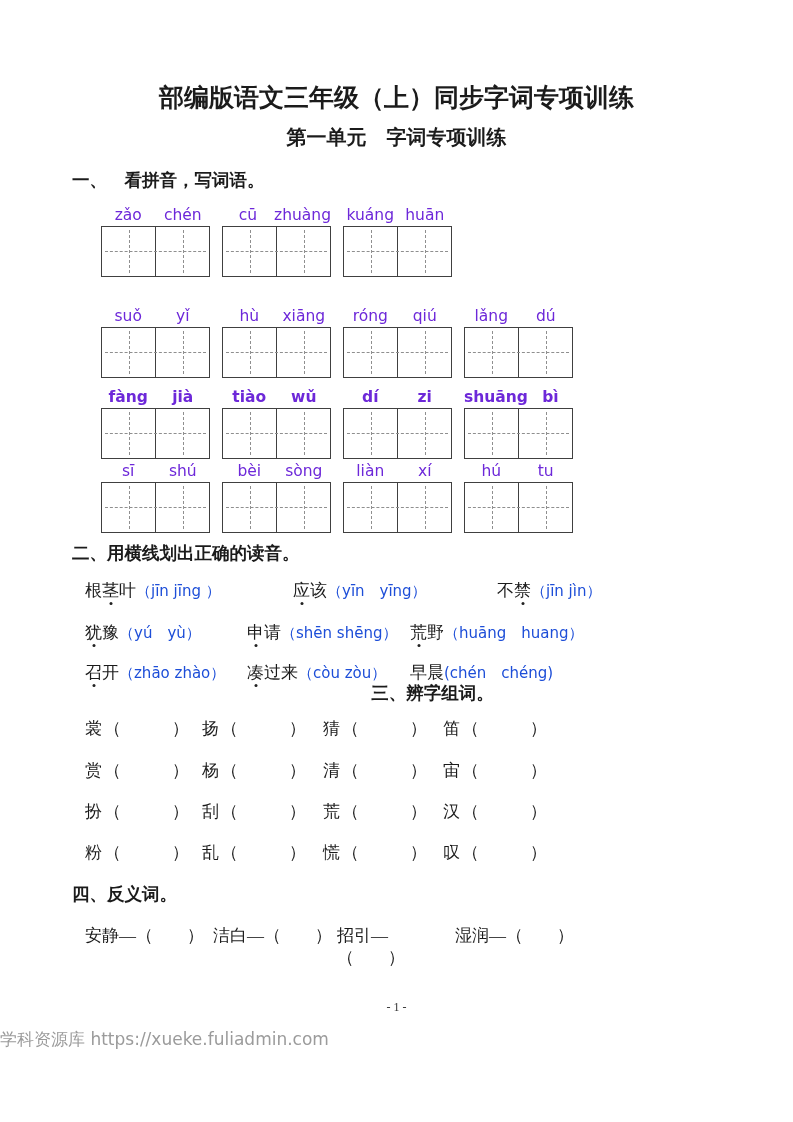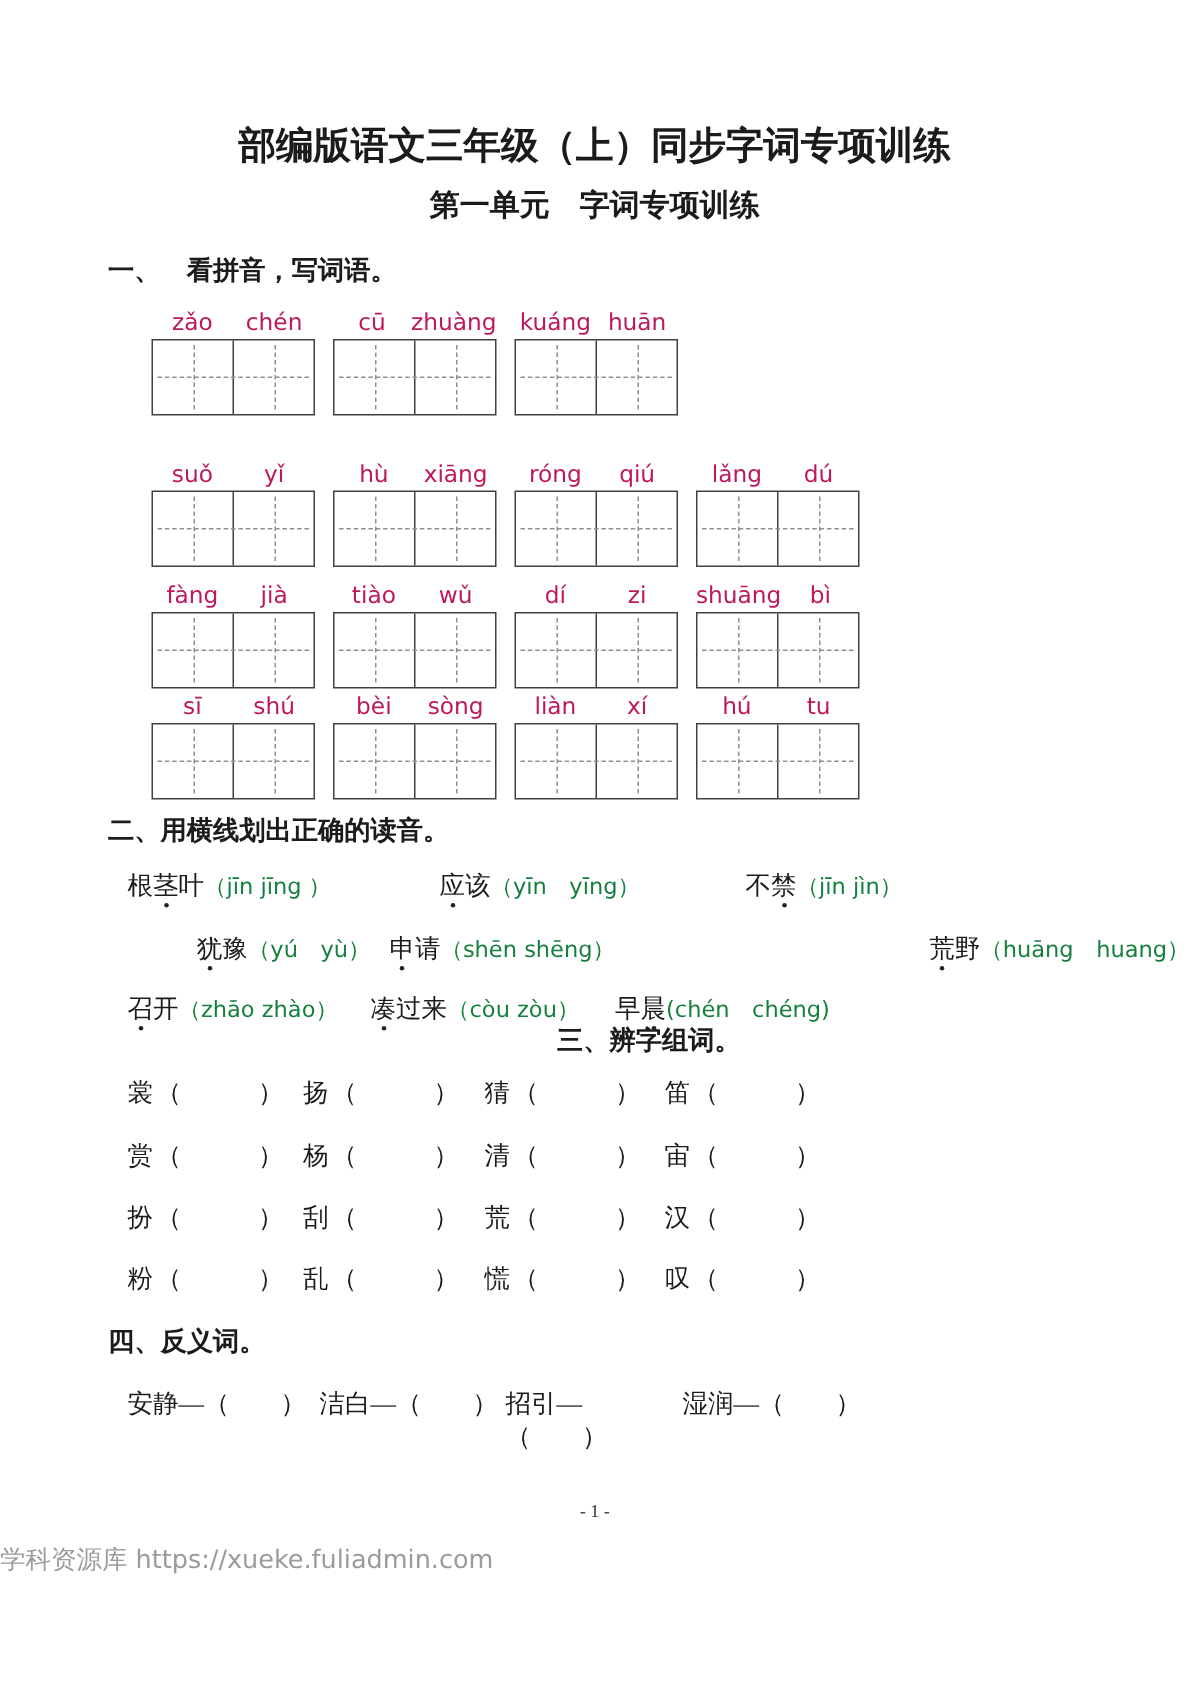--- a/index.html
+++ b/index.html
@@ -13,38 +13,38 @@
   .sec-heading{margin:0 0 0 72px;font-size:17.5px;font-weight:bold;line-height:1.2;}
   #s1-heading{margin-top:22px;}
   #s2-heading{margin-top:10px;}
   #s3-heading{text-align:center;}
   #s4-heading{margin-top:21px;}
 
   
   .py-row{display:flex;margin-left:101px;gap:12px;}
   .py-row.r1{margin-top:12px;}
   .py-row.r2{margin-top:27px;}
-  .py-row.r3{margin-top:7px;}
+  .py-row.r3{margin-top:7px;font-weight:bold;}
   .py-row.r4{}
   .py-group{width:109px;flex:0 0 auto;}
   .py-labels{display:flex;height:21px;align-items:flex-end;margin-bottom:2px;
-    font-family:"DejaVu Sans",sans-serif;font-size:15.5px;color:#be185d;white-space:nowrap;}
+    font-family:"DejaVu Sans",sans-serif;font-size:15.5px;color:#6d28d9;white-space:nowrap;}
   .py-labels span{flex:1;text-align:center;}
   .py-box{height:51px;border:1.5px solid #404040;display:flex;position:relative;box-sizing:border-box;}
   .py-box::after{content:"";position:absolute;left:3px;right:3px;top:50%;border-top:1.5px dashed #8f8f8f;}
   .py-cell{flex:1;position:relative;}
   .py-cell + .py-cell{border-left:1.5px solid #404040;}
   .py-cell::before{content:"";position:absolute;top:3px;bottom:3px;left:50%;border-left:1.5px dashed #8f8f8f;}
 
   
   .pron-row{display:grid;margin-left:85px;font-size:17px;line-height:1.25;}
   .pron-row.ra{grid-template-columns:208px 204px auto;margin-top:16px;}
-  .pron-row.rb{grid-template-columns:162px 163px auto;margin-top:21px;text-align:right;}
+  .pron-row.rb{grid-template-columns:162px 163px auto;margin-top:21px;}
   .pron-row.rc{grid-template-columns:162px 163px auto;margin-top:19px;}
-  .opts{font-family:"DejaVu Sans",sans-serif;font-size:15px;color:#15803d;}
+  .opts{font-family:"DejaVu Sans",sans-serif;font-size:15px;color:#1d4ed8;}
   .dotted{position:relative;display:inline-block;}
   .dotted::after{content:"";position:absolute;left:50%;bottom:-4px;width:3px;height:3px;
     background:#222;border-radius:50%;transform:translateX(-50%);}
 
   
   .char-row{display:grid;grid-template-columns:117px 121px 120px auto;margin-left:85px;
     font-size:17px;line-height:1.25;}
   .char-row.first{margin-top:14px;}
   .char-row + .char-row{margin-top:20px;}
   .char-item .blank{margin-left:2px;}

